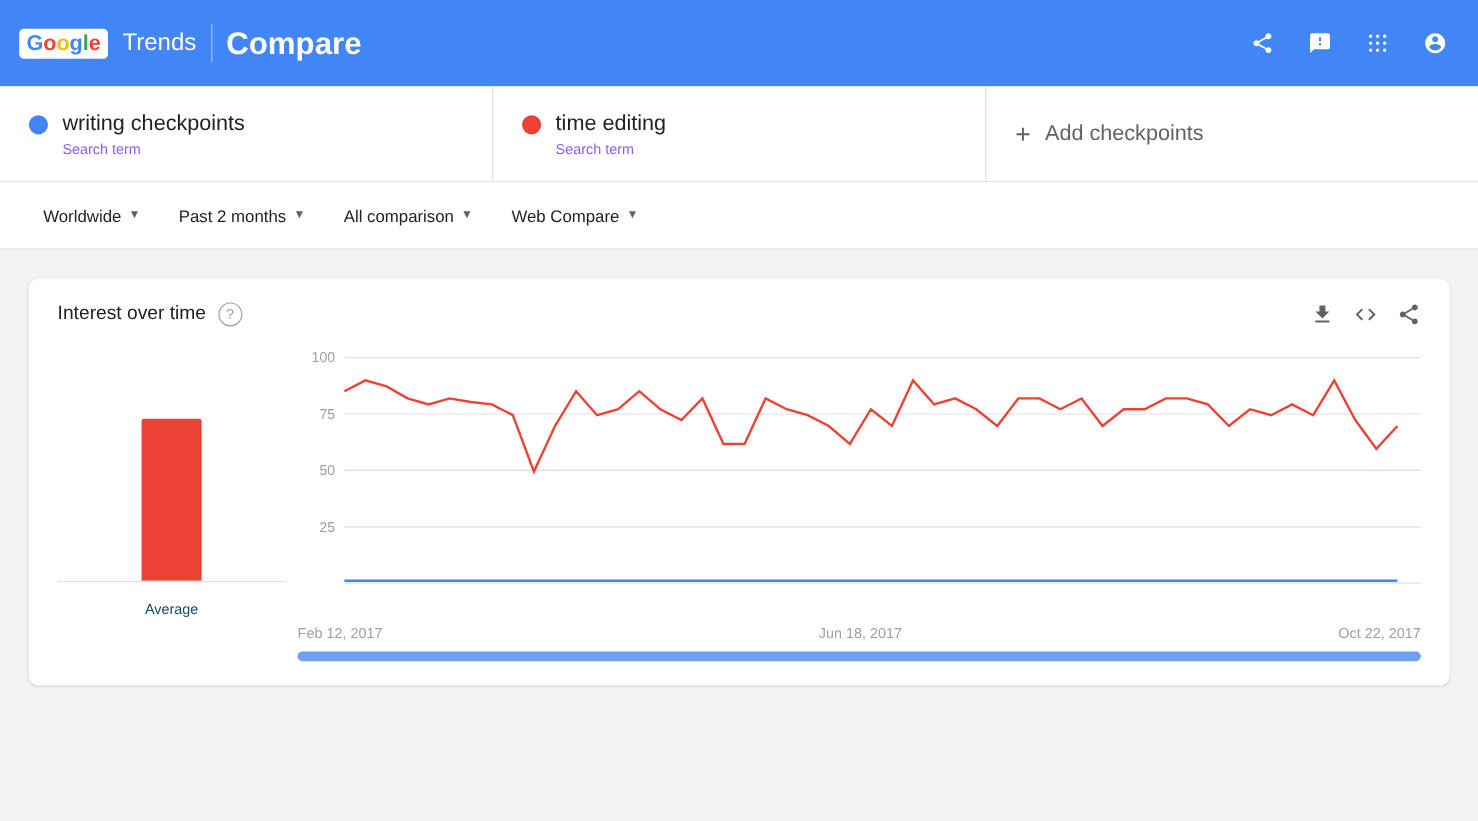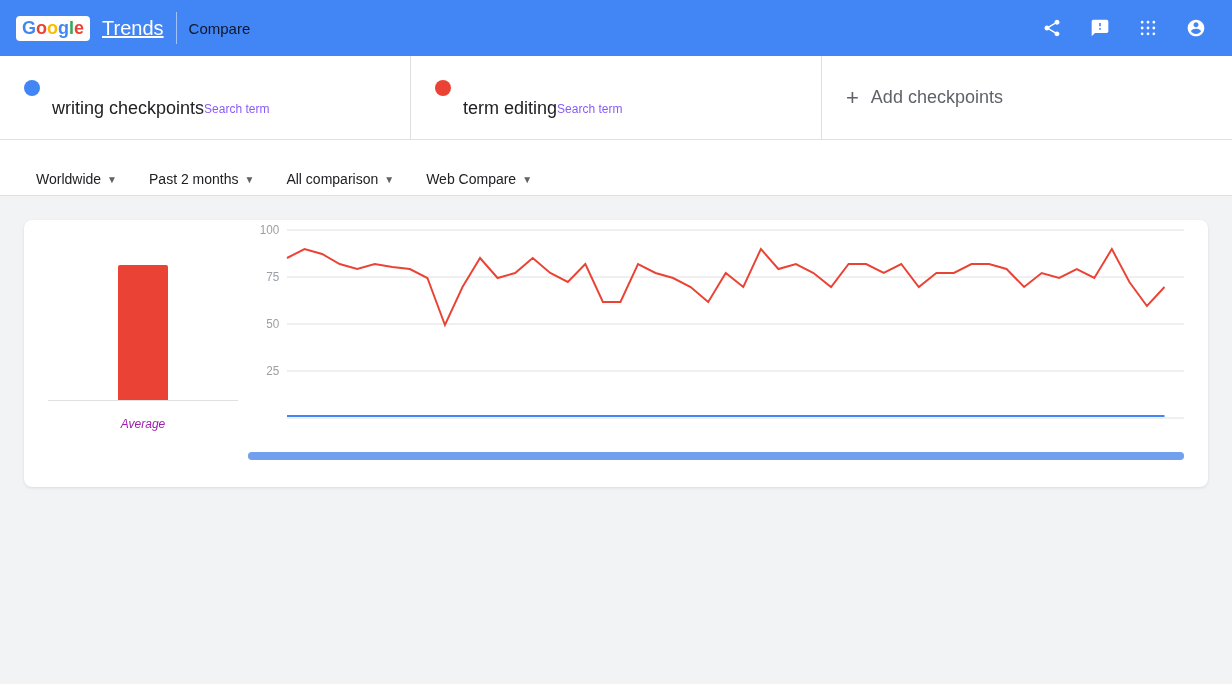--- a/index.html
+++ b/index.html
@@ -1,21 +1,21 @@
 <!DOCTYPE html>
 <html><head>
   <meta charset="utf-8">
   <style>
     * { box-sizing: border-box; margin: 0; padding: 0; }
     body { font-family: Arial, sans-serif; background: #f1f3f4; }
 
     
     .header {
       background: #4285f4;
-      height: 56px;
+      height: 72px;
       display: flex;
       align-items: center;
       padding: 0 16px;
       justify-content: space-between;
       gap: 24px;
     }
     .header-left {
       display: flex;
       align-items: center;
       gap: 12px;
@@ -26,23 +26,23 @@
       padding: 2px 6px;
       font-size: 18px;
       font-weight: bold;
     }
     .header-divider {
       width: 1px;
       height: 32px;
       background: rgba(255,255,255,0.5);
     }
     .header-title {
-      color: #0f172a;
-      font-size: 15px;
-      font-weight: 400;
+      color: #ffffff;
+      font-size: 26px;
+      font-weight: 700;
     }
     .header-icons {
       display: flex;
       align-items: center;
       gap: 8px;
     }
     .header-icon-btn {
       width: 40px;
       height: 40px;
       border-radius: 50%;
@@ -70,21 +70,21 @@
     }
     .term-dot {
       width: 16px;
       height: 16px;
       border-radius: 50%;
       margin-top: 4px;
       flex-shrink: 0;
     }
     .term-dot.blue { background: #4285f4; }
     .term-dot.red { background: #ea4335; }
-    .term-info { display: flex; flex-direction: row; margin-top: 22px; }
+    .term-info { display: flex; flex-direction: column; }
     .term-name {
       font-size: 18px;
       font-weight: 400;
       color: #202124;
     }
     .term-type {
       font-size: 12px;
       color: #8b5cf6;
       margin-top: 4px;
     }
@@ -100,21 +100,21 @@
     }
     .add-icon {
       font-size: 22px;
       color: #5f6368;
     }
 
     
     .filter-bar {
       background: white;
       display: flex;
-      align-items: flex-end;
+      align-items: center;
       padding: 0 24px;
       height: 56px;
       gap: 8px;
       border-bottom: 1px solid #e0e0e0;
     }
     .filter-btn {
       display: flex;
       align-items: center;
       gap: 6px;
       padding: 8px 12px;
@@ -205,24 +205,23 @@
       justify-content: center;
       gap: 4px;
     }
     .bar {
       width: 50px;
       background: #ea4335;
       border-radius: 2px 2px 0 0;
     }
     .avg-label {
       font-size: 12px;
-      color: #a21caf;
+      color: #0c4a6e;
       margin-top: 8px;
       text-align: center;
-      font-style: italic;
     }
     .x-axis-line {
       width: 100%;
       height: 1px;
       background: #e0e0e0;
       margin-bottom: 8px;
     }
 
     .chart-right {
       flex: 1;
@@ -264,21 +263,21 @@
     }
   </style>
 </head>
 <body>
 
 <div class="header">
   <div class="header-left">
     <div class="logo-bg">
       <span style="color:#4285f4">G</span><span style="color:#ea4335">o</span><span style="color:#fbbc04">o</span><span style="color:#4285f4">g</span><span style="color:#34a853">l</span><span style="color:#ea4335">e</span>
     </div>
-    <span style="color:white;font-size:20px;font-weight:400;text-decoration:underline;">Trends</span>
+    <span style="color:white;font-size:20px;font-weight:400;">Trends</span>
     <div class="header-divider"></div>
     <span class="header-title">Compare</span>
   </div>
   <div class="header-icons">
     <div class="header-icon-btn" title="Share">
       <svg width="20" height="20" viewBox="0 0 24 24" fill="white">
         <path d="M18 16.08c-.76 0-1.44.3-1.96.77L8.91 12.7c.05-.23.09-.46.09-.7s-.04-.47-.09-.7l7.05-4.11c.54.5 1.25.81 2.04.81 1.66 0 3-1.34 3-3s-1.34-3-3-3-3 1.34-3 3c0 .24.04.47.09.7L8.04 9.81C7.5 9.31 6.79 9 6 9c-1.66 0-3 1.34-3 3s1.34 3 3 3c.79 0 1.5-.31 2.04-.81l7.12 4.16c-.05.21-.08.43-.08.65 0 1.61 1.31 2.92 2.92 2.92 1.61 0 2.92-1.31 2.92-2.92s-1.31-2.92-2.92-2.92z"></path>
       </svg>
     </div>
     <div class="header-icon-btn" title="Feedback">
@@ -303,21 +302,21 @@
   <div class="search-term">
     <div class="term-dot blue"></div>
     <div class="term-info">
       <span class="term-name">writing checkpoints</span>
       <span class="term-type">Search term</span>
     </div>
   </div>
   <div class="search-term">
     <div class="term-dot red"></div>
     <div class="term-info">
-      <span class="term-name">term editing</span>
+      <span class="term-name">time editing</span>
       <span class="term-type">Search term</span>
     </div>
   </div>
   <div class="add-comparison">
     <span class="add-icon">+</span>
     <span>Add checkpoints</span>
   </div>
 </div>
 
 <div class="filter-bar">
@@ -335,20 +334,43 @@
   </button>
   <button class="filter-btn">
     <span>Web Compare</span>
     <span class="dropdown-arrow">▼</span>
   </button>
 </div>
 
 <div class="main-content">
   <div class="chart-card">
 
+    <div class="chart-header">
+      <div class="chart-title-area">
+        <span class="chart-title">Interest over time</span>
+        <div class="help-icon">?</div>
+      </div>
+      <div class="chart-actions">
+        <div class="chart-action-btn" title="Download">
+          <svg width="20" height="20" viewBox="0 0 24 24" fill="#5f6368">
+            <path d="M19 9h-4V3H9v6H5l7 7 7-7zM5 18v2h14v-2H5z"></path>
+          </svg>
+        </div>
+        <div class="chart-action-btn" title="Embed">
+          <svg width="20" height="20" viewBox="0 0 24 24" fill="#5f6368">
+            <path d="M9.4 16.6L4.8 12l4.6-4.6L8 6l-6 6 6 6 1.4-1.4zm5.2 0l4.6-4.6-4.6-4.6L16 6l6 6-6 6-1.4-1.4z"></path>
+          </svg>
+        </div>
+        <div class="chart-action-btn" title="Share">
+          <svg width="20" height="20" viewBox="0 0 24 24" fill="#5f6368">
+            <path d="M18 16.08c-.76 0-1.44.3-1.96.77L8.91 12.7c.05-.23.09-.46.09-.7s-.04-.47-.09-.7l7.05-4.11c.54.5 1.25.81 2.04.81 1.66 0 3-1.34 3-3s-1.34-3-3-3-3 1.34-3 3c0 .24.04.47.09.7L8.04 9.81C7.5 9.31 6.79 9 6 9c-1.66 0-3 1.34-3 3s1.34 3 3 3c.79 0 1.5-.31 2.04-.81l7.12 4.16c-.05.21-.08.43-.08.65 0 1.61 1.31 2.92 2.92 2.92 1.61 0 2.92-1.31 2.92-2.92s-1.31-2.92-2.92-2.92z"></path>
+          </svg>
+        </div>
+      </div>
+    </div>
 
     <div class="chart-container">
 
       <div class="chart-left">
         <div class="bar-chart-container">
           <div class="bar" style="height: 135px;"></div>
         </div>
         <div class="x-axis-line"></div>
         <span class="avg-label">Average</span>
       </div>
@@ -430,20 +452,25 @@
               500,196
               600,196
               700,196
               800,196
               900,196
               940,196
             "></polyline>
         </svg>
 
         
+        <div class="x-axis-labels">
+          <span>Feb 12, 2017</span>
+          <span>Jun 18, 2017</span>
+          <span>Oct 22, 2017</span>
+        </div>
 
         
         <div class="scrollbar-area" style="margin-top: 8px;">
           <div class="scrollbar-thumb"></div>
         </div>
       </div>
     </div>
   </div>
 </div>
 

